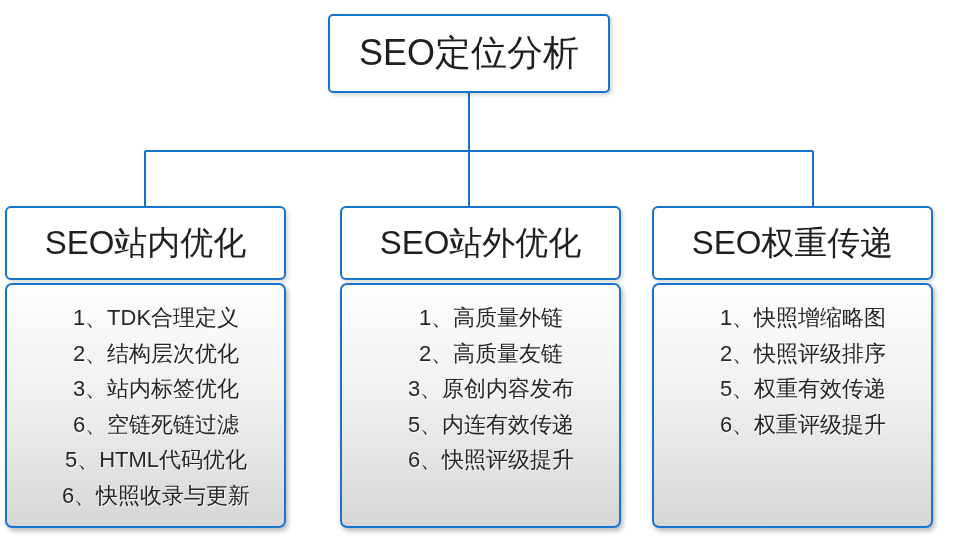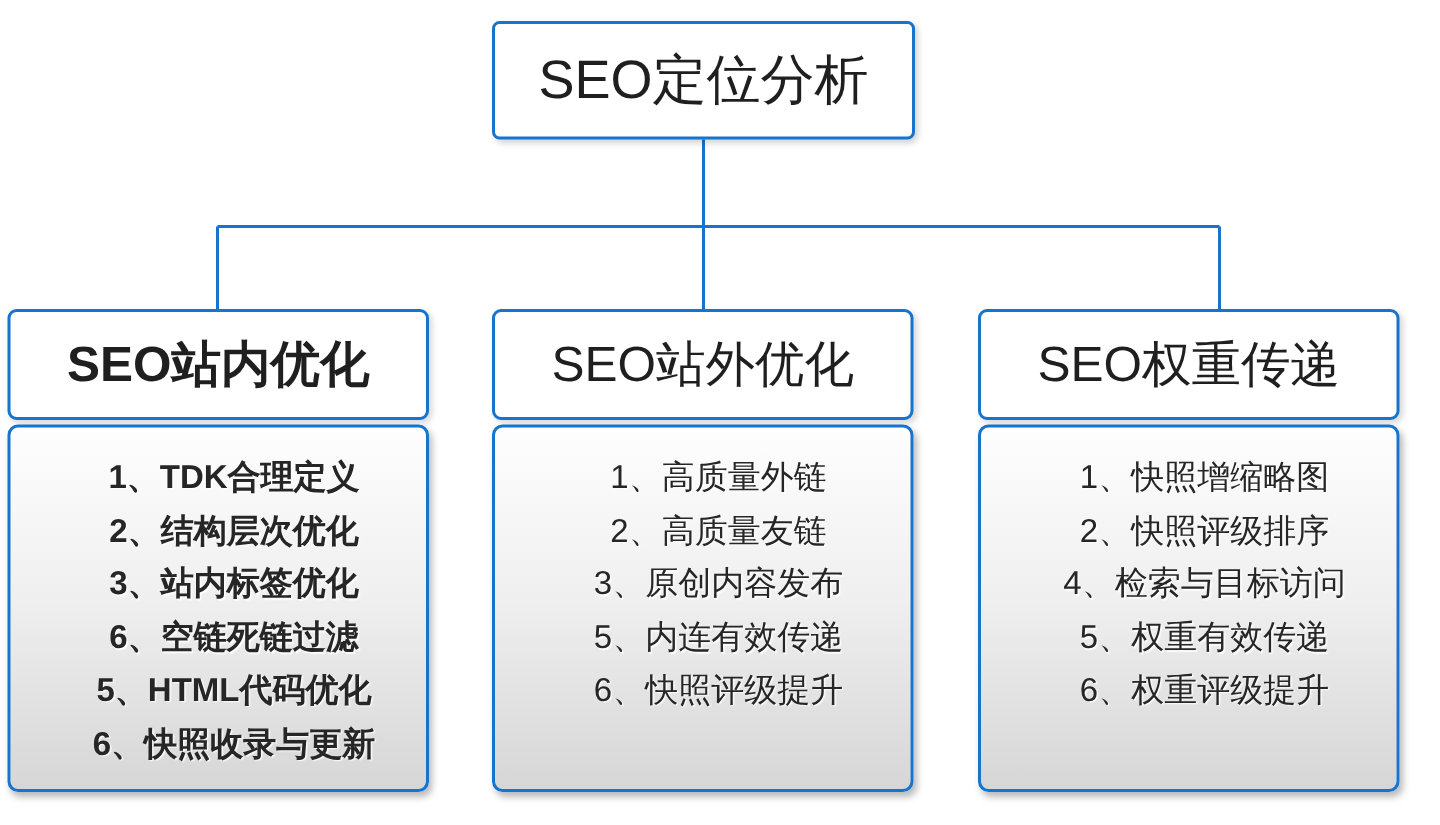--- a/index.html
+++ b/index.html
@@ -35,22 +35,22 @@
     width: 282px; height: 79px;
     border-radius: 5px;
     font-size: 36px;
   }
   .column {
     position: absolute;
     top: 206px;
     width: 281px;
     z-index: 1;
   }
-  .col-0 { left: 5px; font-weight: bold; }
-  .col-1 { left: 328px; }
+  .col-0 { left: 5px; }
+  .col-1 { left: 340px; }
   .col-2 { left: 652px; }
   .branch-node {
     position: relative;
     width: 100%;
     height: 74px;
     background: #ffffff;
     border: 2px solid var(--accent);
     border-radius: 6px;
     display: flex;
     align-items: center;
@@ -120,19 +120,18 @@
     </ul>
   </section>
 
   <section class="column col-2">
     <div class="branch-node">
       <span>SEO权重传递</span>
     </div>
     <ul class="panel">
       <li>1、快照增缩略图</li>
       <li>2、快照评级排序</li>
-      <li>4、检索与目标访问</li>
       <li>5、权重有效传递</li>
       <li>6、权重评级提升</li>
     </ul>
   </section>
 
 </div>
 
 </body></html>

